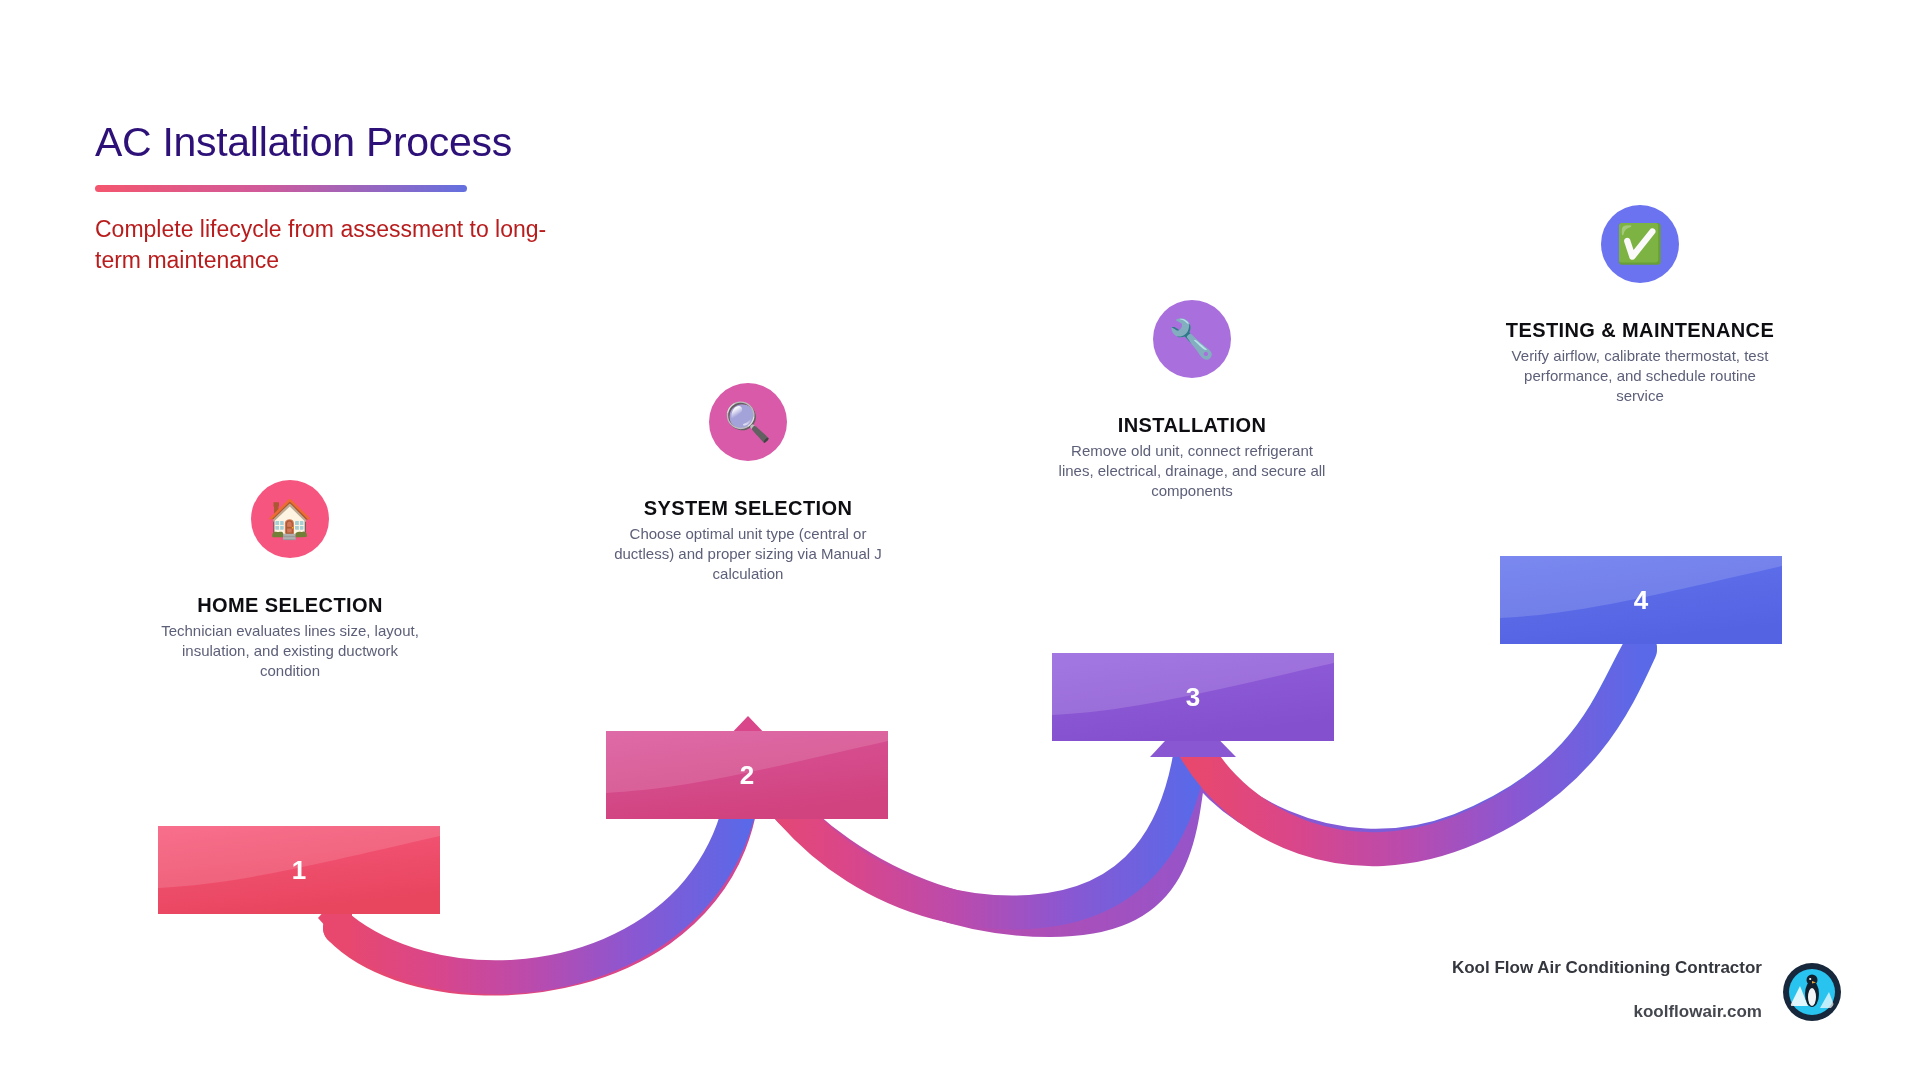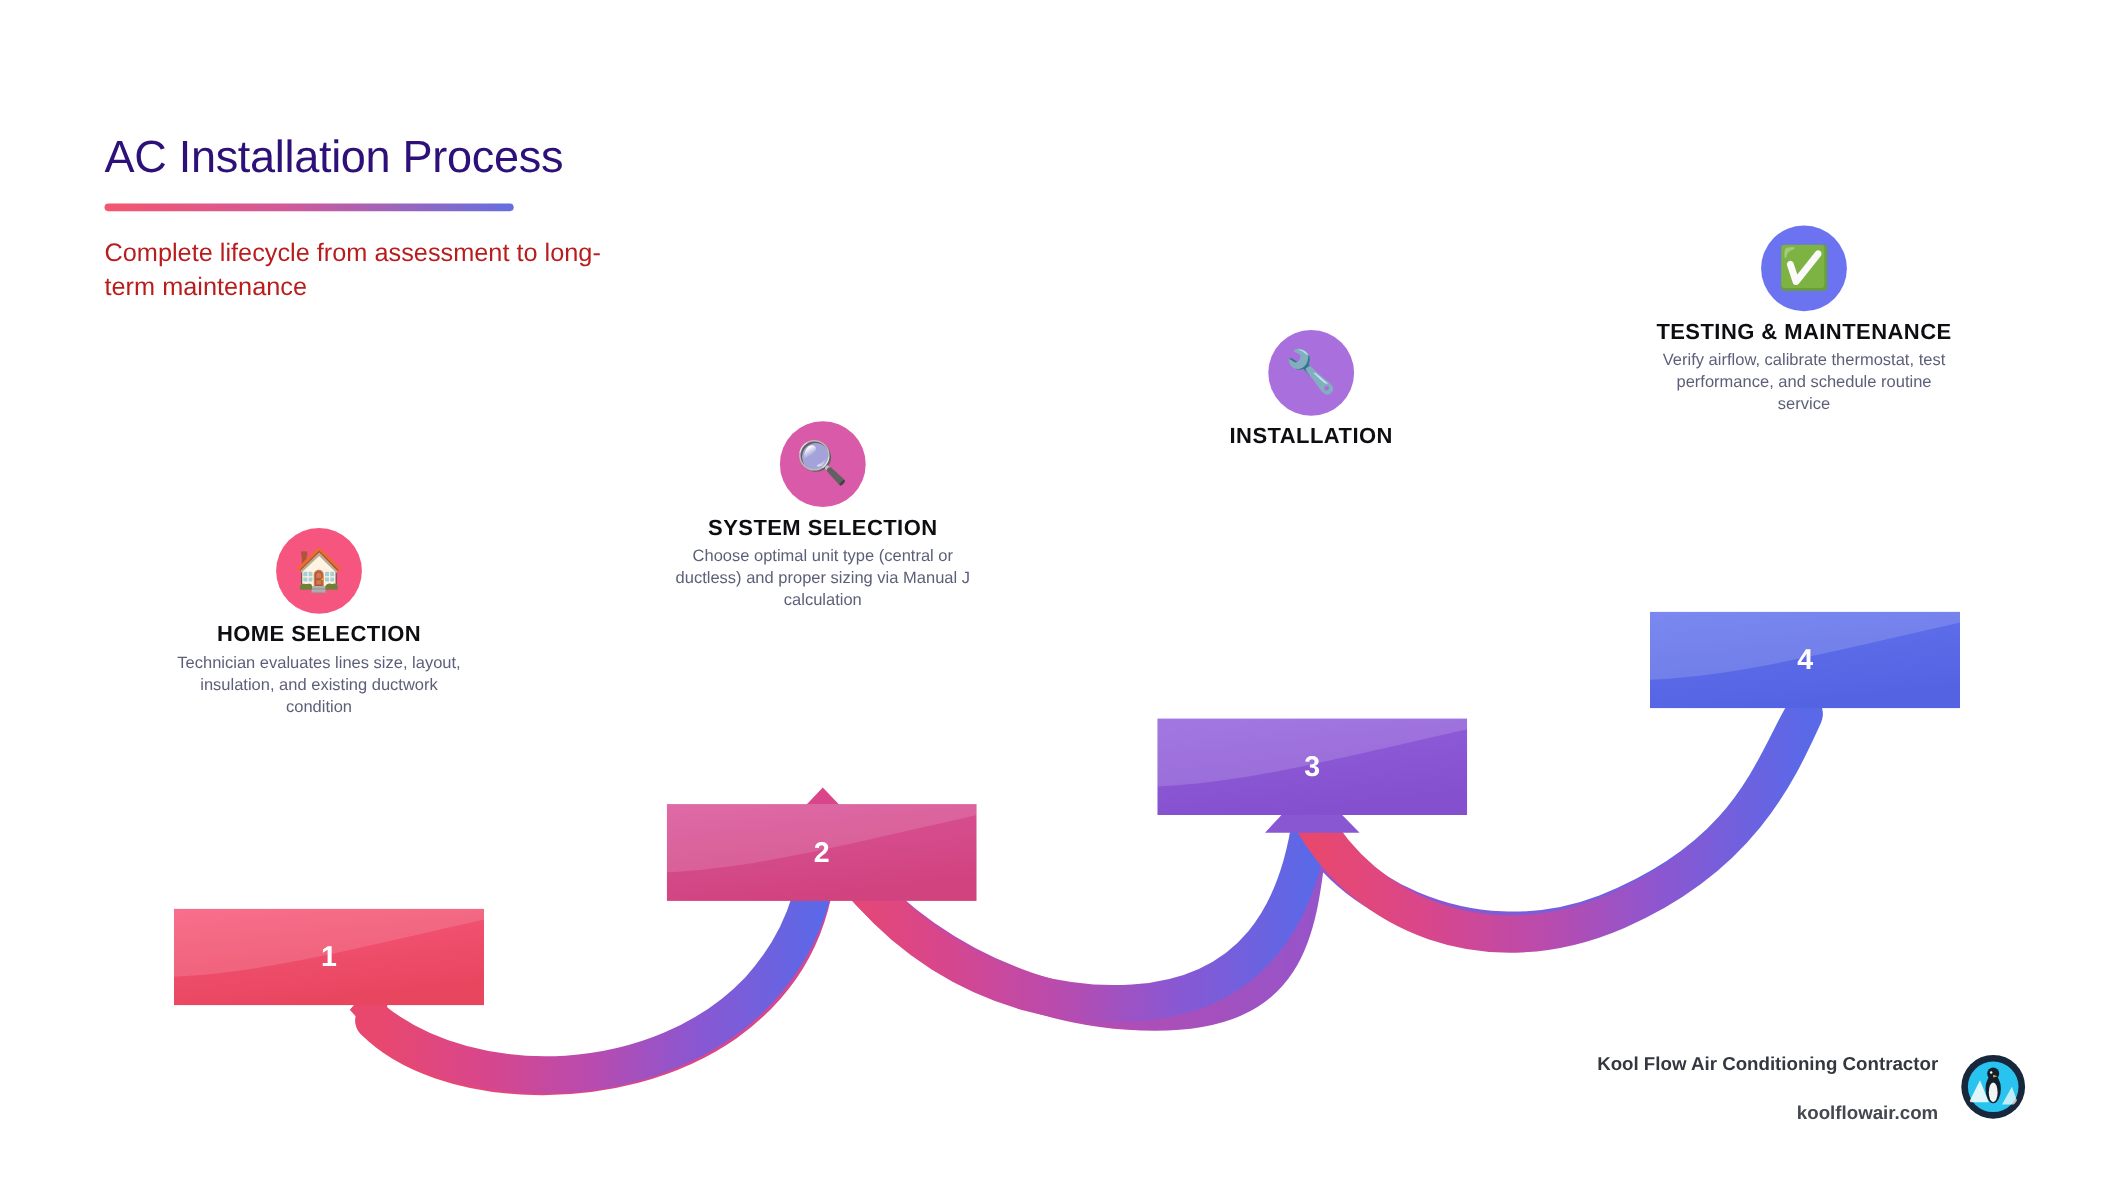--- a/index.html
+++ b/index.html
@@ -68,21 +68,21 @@
     height: 78px;
     border-radius: 50%;
     margin: 0 auto;
     display: flex;
     align-items: center;
     justify-content: center;
     font-size: 38px;
     line-height: 1;
   }
   .step-title {
-    margin-top: 8px;
+    margin-top: 36px;
     font-size: 20px;
     font-weight: bold;
     color: #0e0e12;
     letter-spacing: 0.4px;
     white-space: nowrap;
   }
   .step-desc {
     margin-top: 4px;
     font-size: 15px;
     line-height: 1.33;
@@ -116,21 +116,21 @@
     color: #ffffff;
     z-index: 3;
   }
 
   
   #footer-brand {
     position: absolute;
     right: 78px;
     bottom: 58px;
     display: flex;
-    align-items: flex-start;
+    align-items: flex-end;
     gap: 20px;
   }
   #footer-text {
     text-align: right;
   }
   #brand-name {
     font-size: 17px;
     font-weight: bold;
     color: #35373f;
     white-space: nowrap;
@@ -240,20 +240,21 @@
     <path d="M 0 62 C 80 58, 150 40, 282 10 L 282 0 L 0 0 Z" fill="#ffffff" opacity="0.13"></path>
   </svg>
   <div class="num">2</div>
 </div>
 
 <div class="step" style="left:1042px; top:300px;">
   <div class="step-icon-circle" style="background:#a96fdd;">
     <span>🔧</span>
   </div>
   <div class="step-title">INSTALLATION</div>
+  <div class="step-desc">Remove old unit, connect refrigerant lines, electrical, drainage, and secure all components</div>
 </div>
 <div class="step-block" style="left:1052px; top:653px;">
   <svg class="wave" viewBox="0 0 282 88" preserveAspectRatio="none">
     <rect width="282" height="88" fill="url(#blk3)"></rect>
     <path d="M 0 62 C 80 58, 150 40, 282 10 L 282 0 L 0 0 Z" fill="#ffffff" opacity="0.15"></path>
   </svg>
   <div class="num">3</div>
 </div>
 
 <div class="step" style="left:1490px; top:205px;">

